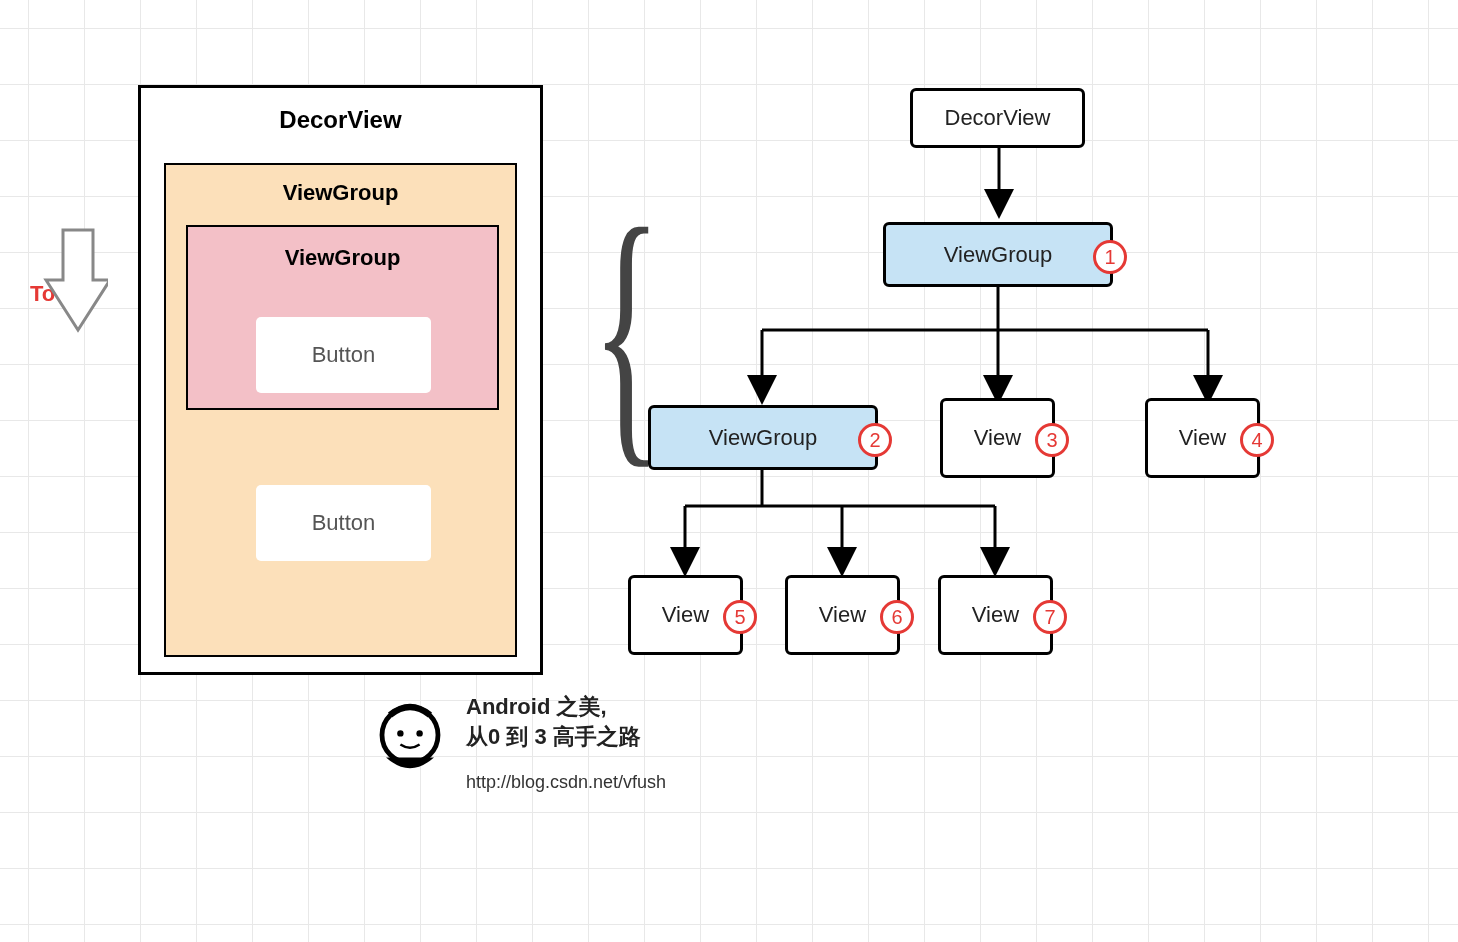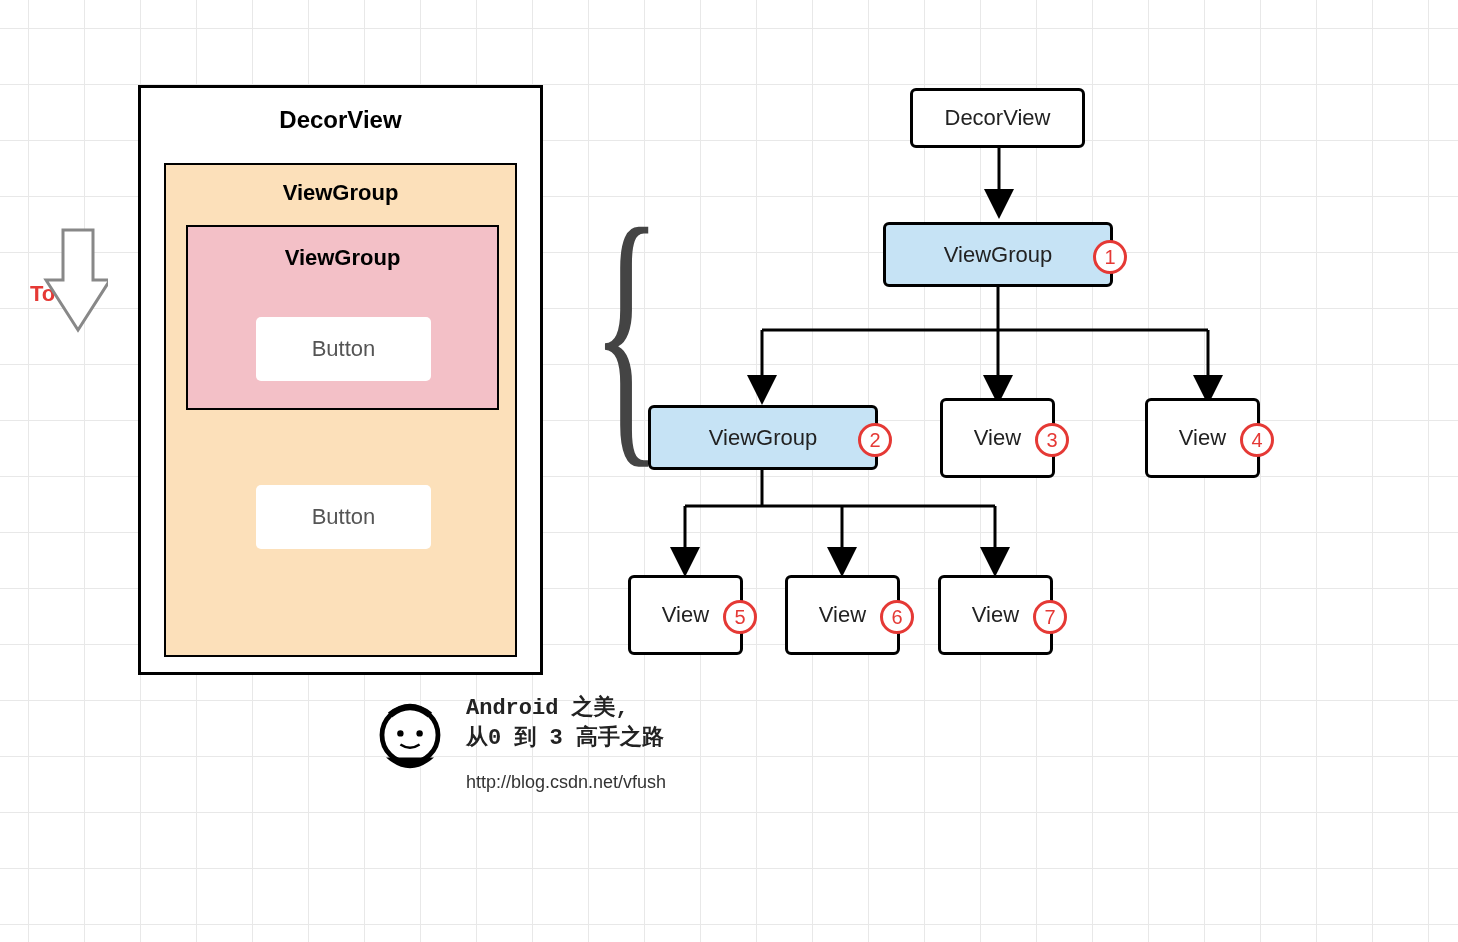--- a/index.html
+++ b/index.html
@@ -58,21 +58,21 @@
       background: #f3c0c7;
     }
     .vg-inner-label {
       text-align: center;
       font-weight: bold;
       font-size: 22px;
       margin-top: 18px;
     }
     .btn-box {
       position: absolute;
-      width: 175px; height: 64px;
+      width: 175px; height: 76px;
       background: #fff;
       border-radius: 5px;
       display: flex;
       align-items: center;
       justify-content: center;
       font-size: 22px;
       color: #555;
     }
     .btn1 { left: 68px; top: 90px; }
     .btn2 { left: 90px; top: 320px; }
@@ -133,21 +133,21 @@
       position: absolute;
       left: 370px; top: 692px;
       display: flex;
       gap: 16px;
       align-items: center;
     }
     .footer-logo {
       width: 80px; height: 80px;
     }
     .footer-text { font-size: 18px; color:#222; }
-    .footer-text .title { font-weight: bold; font-size:22px; font-family: Liberation Mono, monospace; }
+    .footer-text .title { font-weight: bold; font-size:22px; font-family: Liberation Sans, sans-serif; }
     .footer-text .url { font-size: 18px; color:#333; margin-top:20px; }
     
     
     svg.arrow { position: absolute; overflow: visible; }
   </style>
 </head>
 <body>
 
 <div class="grid-bg"></div>
 

